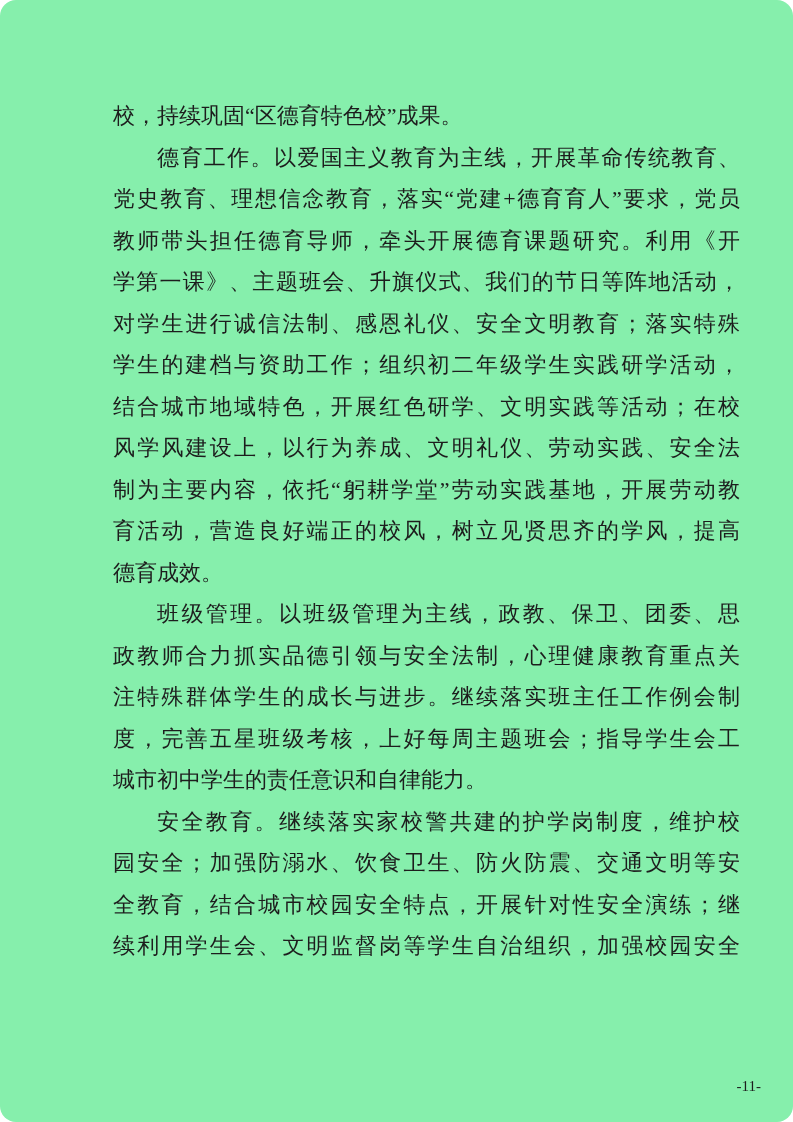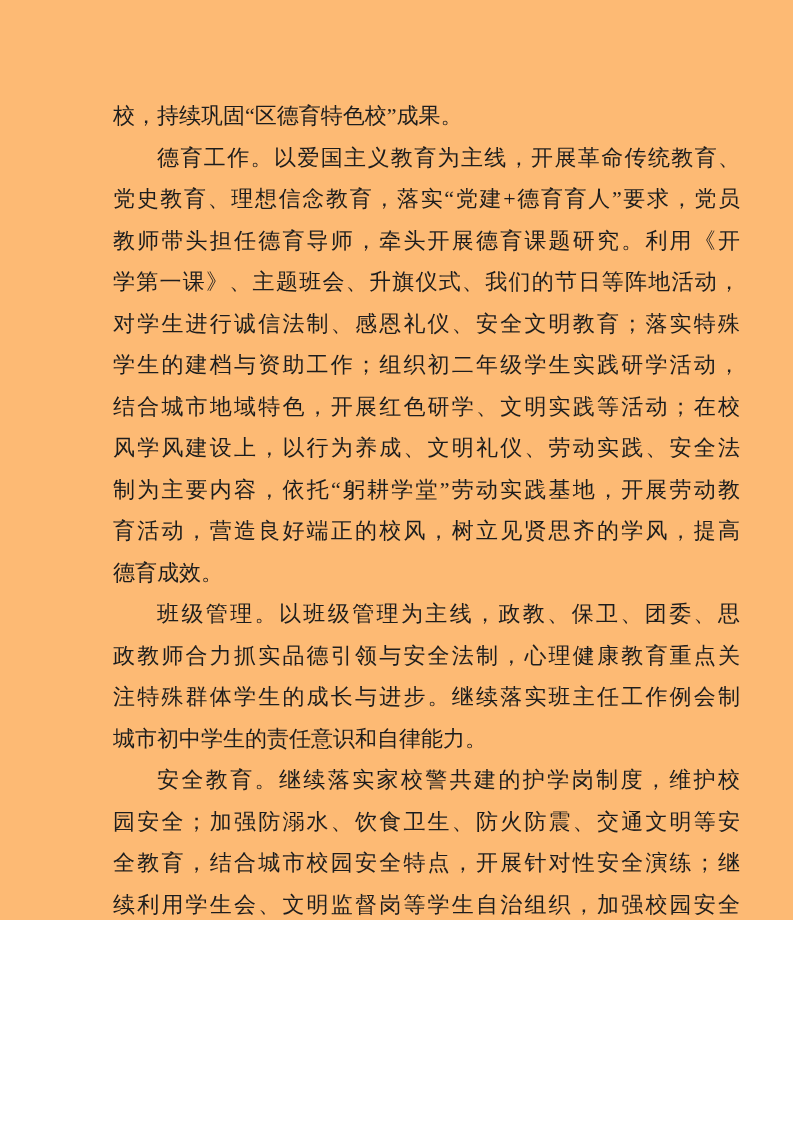--- a/index.html
+++ b/index.html
@@ -3,24 +3,25 @@
 <meta charset="utf-8">
 <style>
   html, body {
     margin: 0;
     padding: 0;
     background: #ffffff;
   }
   .page {
     position: relative;
     width: 793px;
-    height: 920px;
-    background: #fdba74;
+    height: 1122px;
+    background: #86efac;
     overflow: hidden;
     font-family: "Liberation Serif", "DejaVu Serif", serif;
+    border-radius: 16px;
   }
   .text-column {
     position: absolute;
     left: 113px;
     top: 95px;
     width: 627px;
   }
   .line {
     height: 41.5px;
     line-height: 41.5px;
@@ -61,20 +62,21 @@
       <div class="line">对学生进行诚信法制、感恩礼仪、安全文明教育；落实特殊</div>
       <div class="line">学生的建档与资助工作；组织初二年级学生实践研学活动，</div>
       <div class="line">结合城市地域特色，开展红色研学、文明实践等活动；在校</div>
       <div class="line">风学风建设上，以行为养成、文明礼仪、劳动实践、安全法</div>
       <div class="line">制为主要内容，依托“躬耕学堂”劳动实践基地，开展劳动教</div>
       <div class="line">育活动，营造良好端正的校风，树立见贤思齐的学风，提高</div>
       <div class="line no-fill">德育成效。</div>
       <div class="line indent">班级管理。以班级管理为主线，政教、保卫、团委、思</div>
       <div class="line">政教师合力抓实品德引领与安全法制，心理健康教育重点关</div>
       <div class="line">注特殊群体学生的成长与进步。继续落实班主任工作例会制</div>
+      <div class="line">度，完善五星班级考核，上好每周主题班会；指导学生会工</div>
       <div class="line no-fill">城市初中学生的责任意识和自律能力。</div>
       <div class="line indent">安全教育。继续落实家校警共建的护学岗制度，维护校</div>
       <div class="line">园安全；加强防溺水、饮食卫生、防火防震、交通文明等安</div>
       <div class="line">全教育，结合城市校园安全特点，开展针对性安全演练；继</div>
       <div class="line">续利用学生会、文明监督岗等学生自治组织，加强校园安全</div>
     </div>
   <div class="page-number">-11-</div>
 </div>
 
 </body></html>

